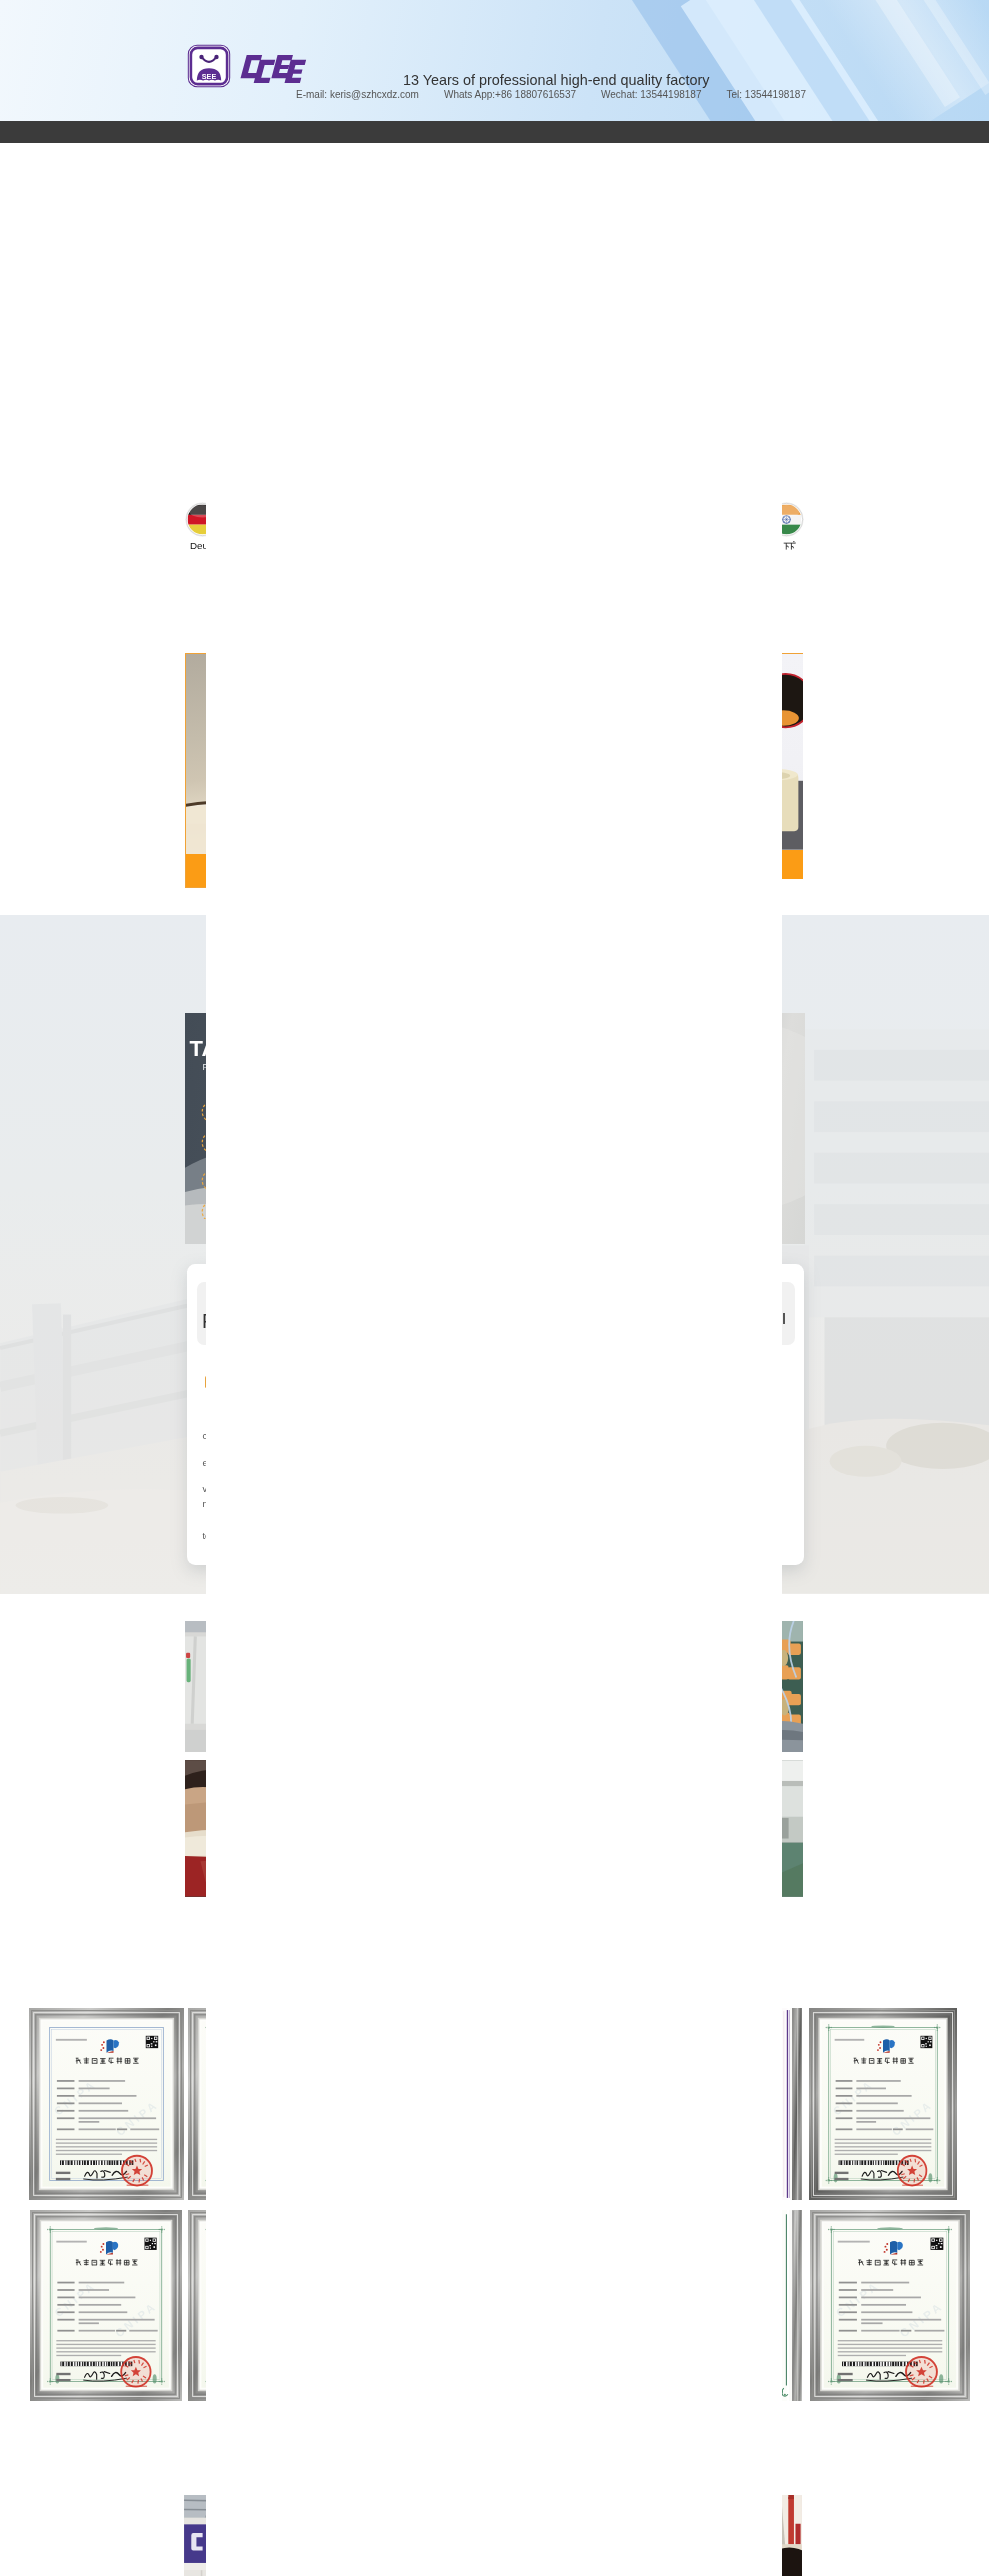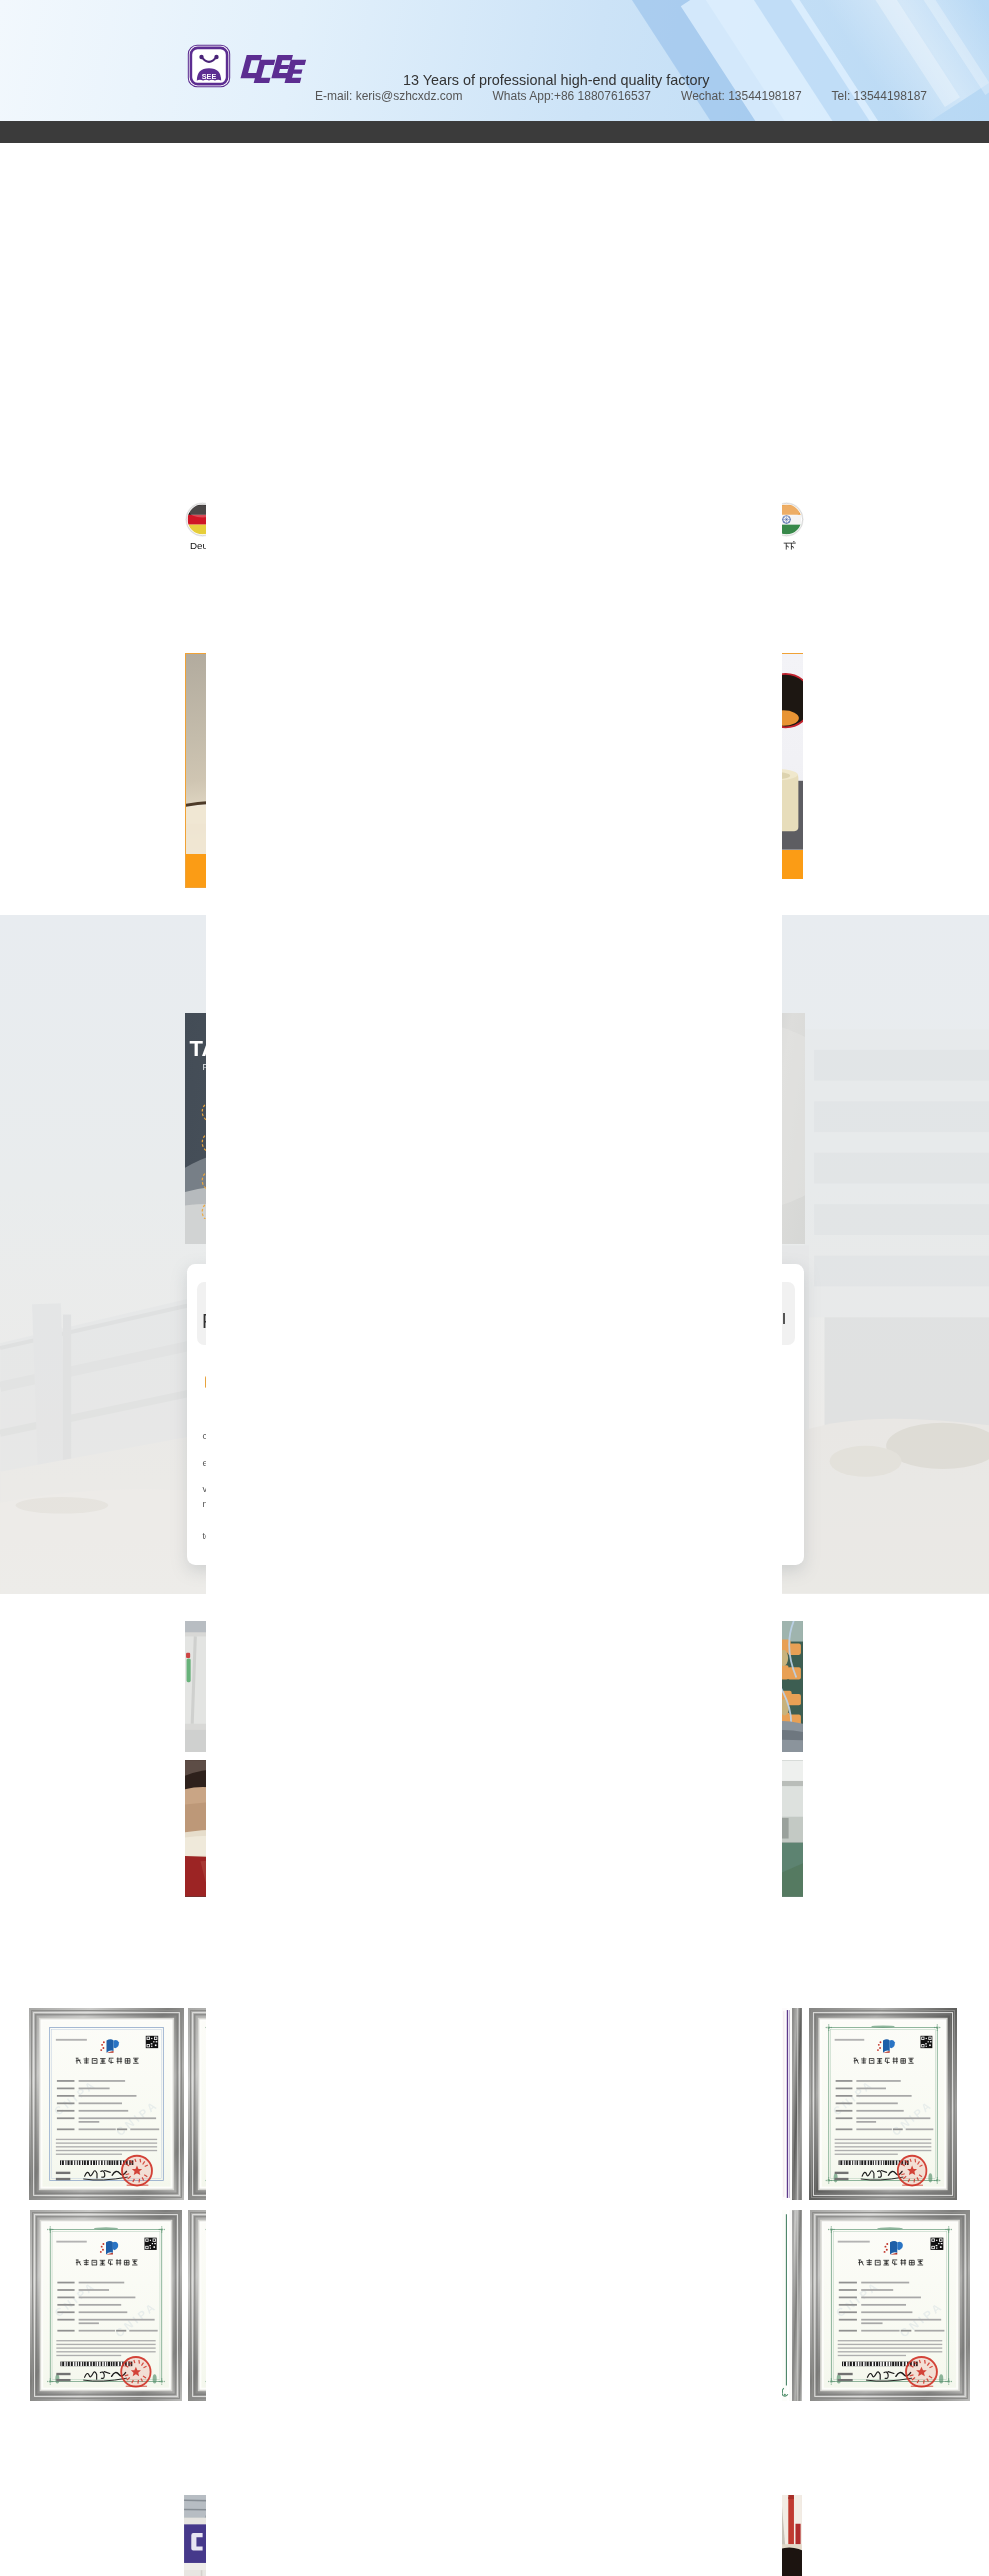--- a/index.html
+++ b/index.html
@@ -36,21 +36,21 @@
       <path transform="translate(18,4)" d="M0 0 H30 V10 H12 V35 H30 V45 H0 Z"></path>
       <path transform="translate(46,13)" d="M0 0 H30 V10 H12 V35 H30 V45 H0 Z"></path>
       <path transform="translate(78,4)" d="M0 0 H30 V10 H12 V19 H28 V27 H12 V35 H30 V45 H0 Z"></path>
       <path transform="translate(106,13)" d="M0 0 H30 V10 H12 V19 H28 V27 H12 V35 H30 V45 H0 Z"></path>
     </g>
   </svg>
 
 
   <div class="abs" style="left:403px;top:65px;font-size:14.4px;color:#333;line-height:1;white-space:nowrap;margin-top:8px;">13 Years of professional high-end quality factory</div>
 
-  <div class="abs" style="left:315px;top:90px;font-size:12px;color:#555;line-height:1;white-space:nowrap;">E-mail: keris@szhcxdz.com&nbsp;&nbsp;&nbsp;&nbsp;&nbsp;&nbsp;&nbsp;&nbsp;&nbsp;Whats App:+86 18807616537&nbsp;&nbsp;&nbsp;&nbsp;&nbsp;&nbsp;&nbsp;&nbsp;&nbsp;Wechat: 13544198187&nbsp;&nbsp;&nbsp;&nbsp;&nbsp;&nbsp;&nbsp;&nbsp;&nbsp;Tel: 13544198187</div>
+  <div class="abs" style="left:296px;top:90px;font-size:10px;color:#555;line-height:1;white-space:nowrap;">E-mail: keris@szhcxdz.com&nbsp;&nbsp;&nbsp;&nbsp;&nbsp;&nbsp;&nbsp;&nbsp;&nbsp;Whats App:+86 18807616537&nbsp;&nbsp;&nbsp;&nbsp;&nbsp;&nbsp;&nbsp;&nbsp;&nbsp;Wechat: 13544198187&nbsp;&nbsp;&nbsp;&nbsp;&nbsp;&nbsp;&nbsp;&nbsp;&nbsp;Tel: 13544198187</div>
 </div>
 
 <div class="abs" style="left:0;top:121px;width:989px;height:22px;background:#3b3b3b;"></div>
 
 <svg class="abs" style="left:185px;top:502px;" width="35" height="35" viewBox="0 0 68 68">
   <circle cx="34" cy="34" r="33" fill="#e9e9e9"></circle>
   <circle cx="34" cy="34" r="31.5" fill="#fff" stroke="#bdbdbd" stroke-width="1"></circle>
   <clipPath id="fgde">
         <circle cx="34" cy="34" r="29"></circle>
       </clipPath>

